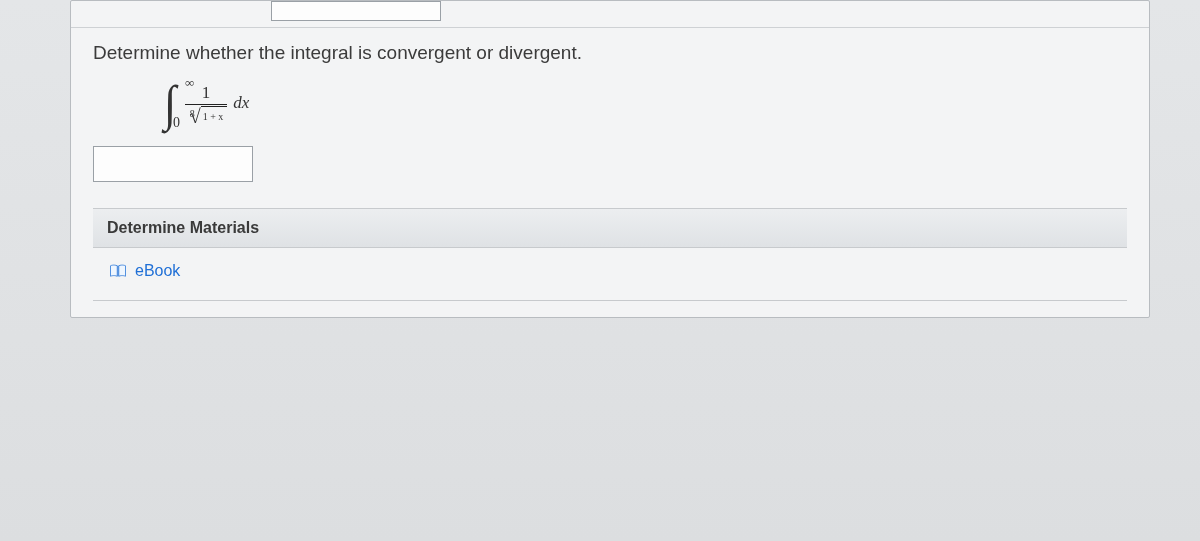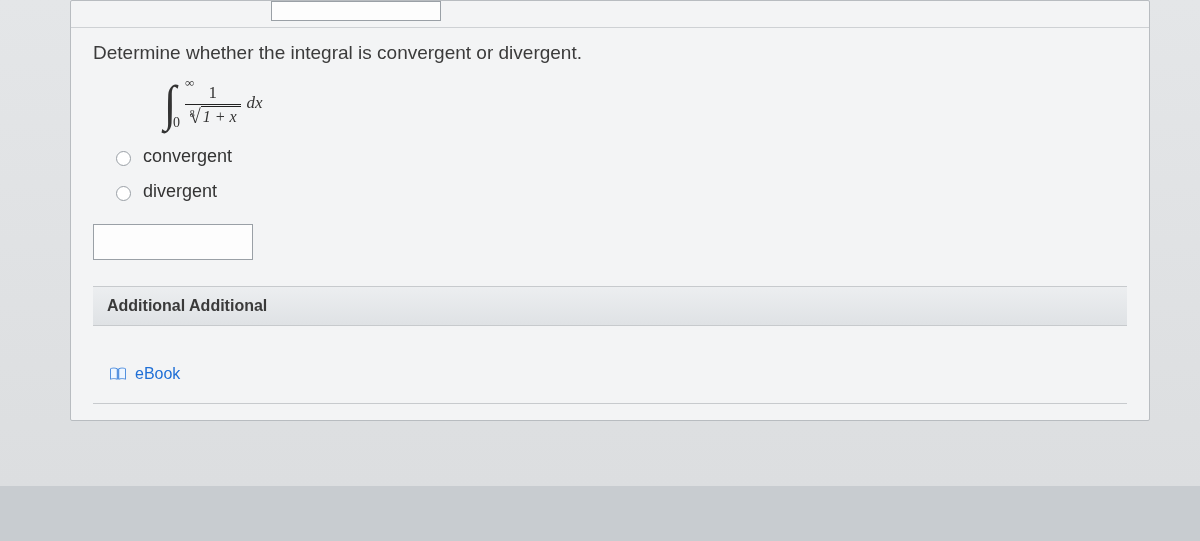--- a/index.html
+++ b/index.html
@@ -8,21 +8,21 @@
     background: #c8ccd0;
     font-family: "Helvetica Neue", Arial, sans-serif;
     color: #333;
     width: 1200px;
     height: 541px;
     overflow: hidden;
   }
   .page-wrap {
     background: linear-gradient(#e4e6e8, #dcdee0);
     padding: 0 50px 40px 70px;
-    height: 486px;
+    height: 541px;
     box-sizing: border-box;
   }
   .card {
     background: #f3f4f5;
     border: 1px solid #b8bcc0;
     border-radius: 2px;
     padding: 0;
     margin-top: 0;
   }
   .top-input-wrap {
@@ -114,23 +114,22 @@
     display: flex;
     align-items: stretch;
   }
   .radical-sym {
     font-size: 20px;
     line-height: 20px;
   }
   .radicand {
     border-top: 1.2px solid #222;
     padding: 0 4px 0 2px;
-    font-size: 16px;
+    font-size: 10px;
     line-height: 20px;
-    font-style: italic;
   }
   .dx {
     font-size: 17px;
     font-style: italic;
   }
   .options {
     margin: 12px 0 22px 18px;
   }
   .option-row {
     display: flex;
@@ -174,21 +173,20 @@
   .materials-body {
     padding: 14px 16px 18px 16px;
     border-bottom: 1px solid #c7cacd;
   }
   .ebook-link {
     color: #1f6fd6;
     font-size: 16px;
     display: inline-flex;
     align-items: center;
     cursor: pointer;
-    margin-top: 25px;
   }
   .book-icon {
     width: 18px;
     height: 14px;
     margin-right: 8px;
     flex: none;
   }
 </style>
 </head>
 <body>
@@ -221,35 +219,25 @@
               <div class="radical">
                 <span class="radical-sym">√</span>
                 <span class="radicand">1 + x</span>
               </div>
             </div>
           </div>
         </div>
         <span class="dx">dx</span>
       </div>
 
-      <div class="options">
-        <label class="option-row">
-          <input type="radio" name="conv" class="radio" style="">
-          <span>convergent</span>
-        </label>
-        <label class="option-row">
-          <input type="radio" name="conv" class="radio" style="">
-          <span>divergent</span>
-        </label>
-      </div>
 
 
       <input type="text" class="answer-input" value="" style="">
 
-      <div class="materials-header">Additional Additional</div>
+      <div class="materials-header">Determine Materials</div>
       <div class="materials-body">
         <span class="ebook-link">
           <svg class="book-icon" viewBox="0 0 24 18">
             <path d="M2 2 C2 2 6 0 11 2 L11 16 C6 14 2 16 2 16 Z" fill="#eef6ff" stroke="#1f6fd6" stroke-width="1"></path>
             <path d="M22 2 C22 2 18 0 13 2 L13 16 C18 14 22 16 22 16 Z" fill="#eef6ff" stroke="#1f6fd6" stroke-width="1"></path>
             <line x1="12" y1="2" x2="12" y2="16" stroke="#1f6fd6" stroke-width="1"></line>
           </svg>
           <span>eBook</span>
         </span>
       </div>

